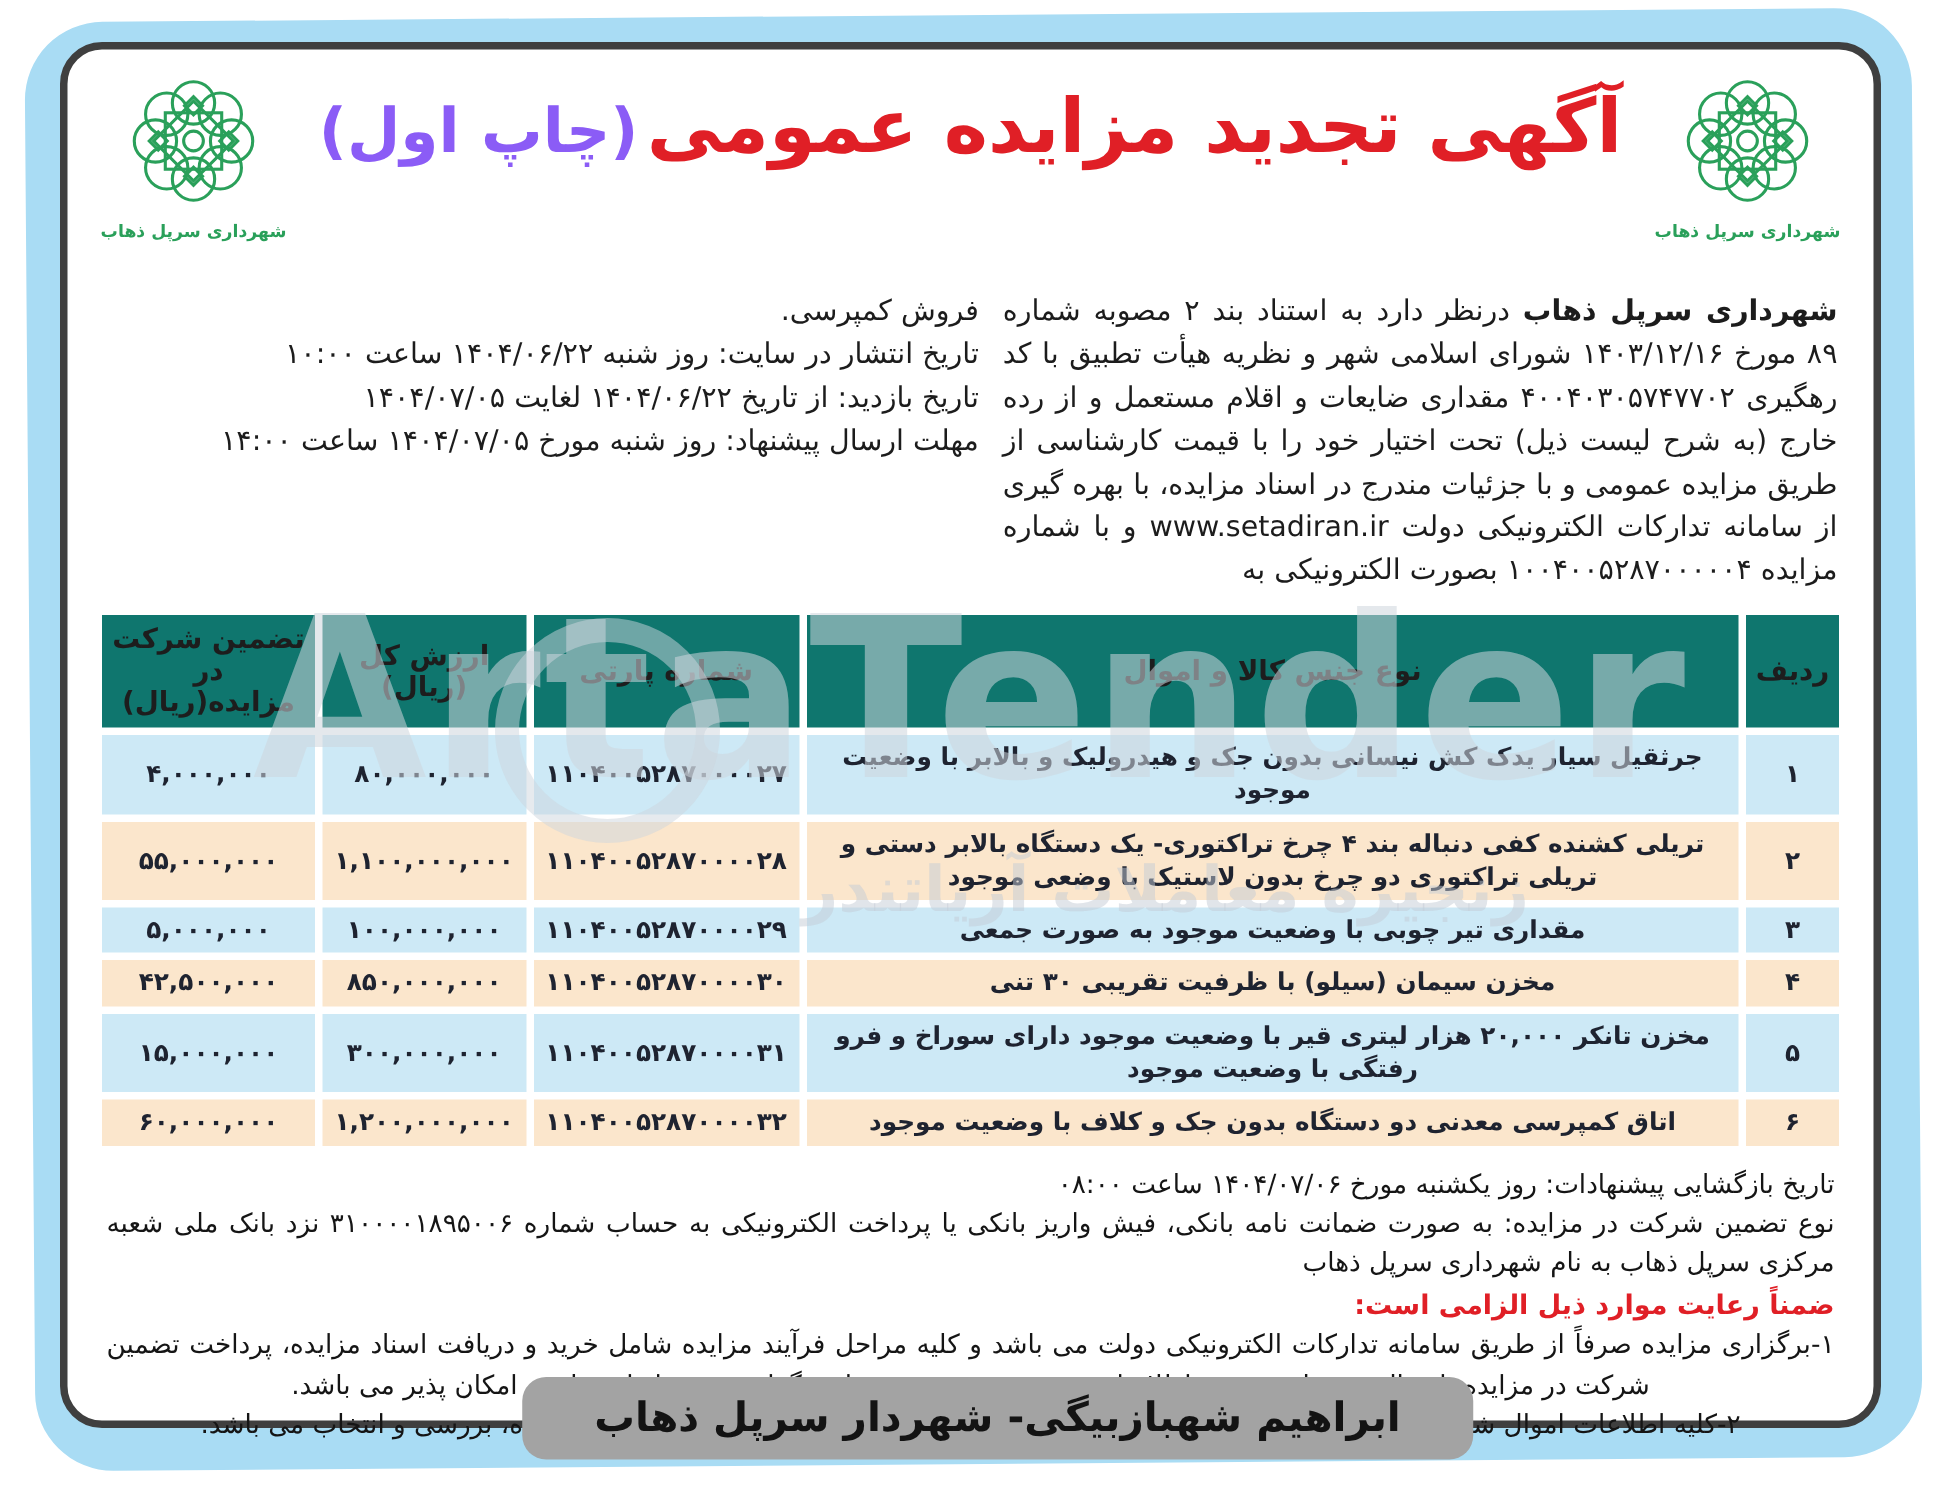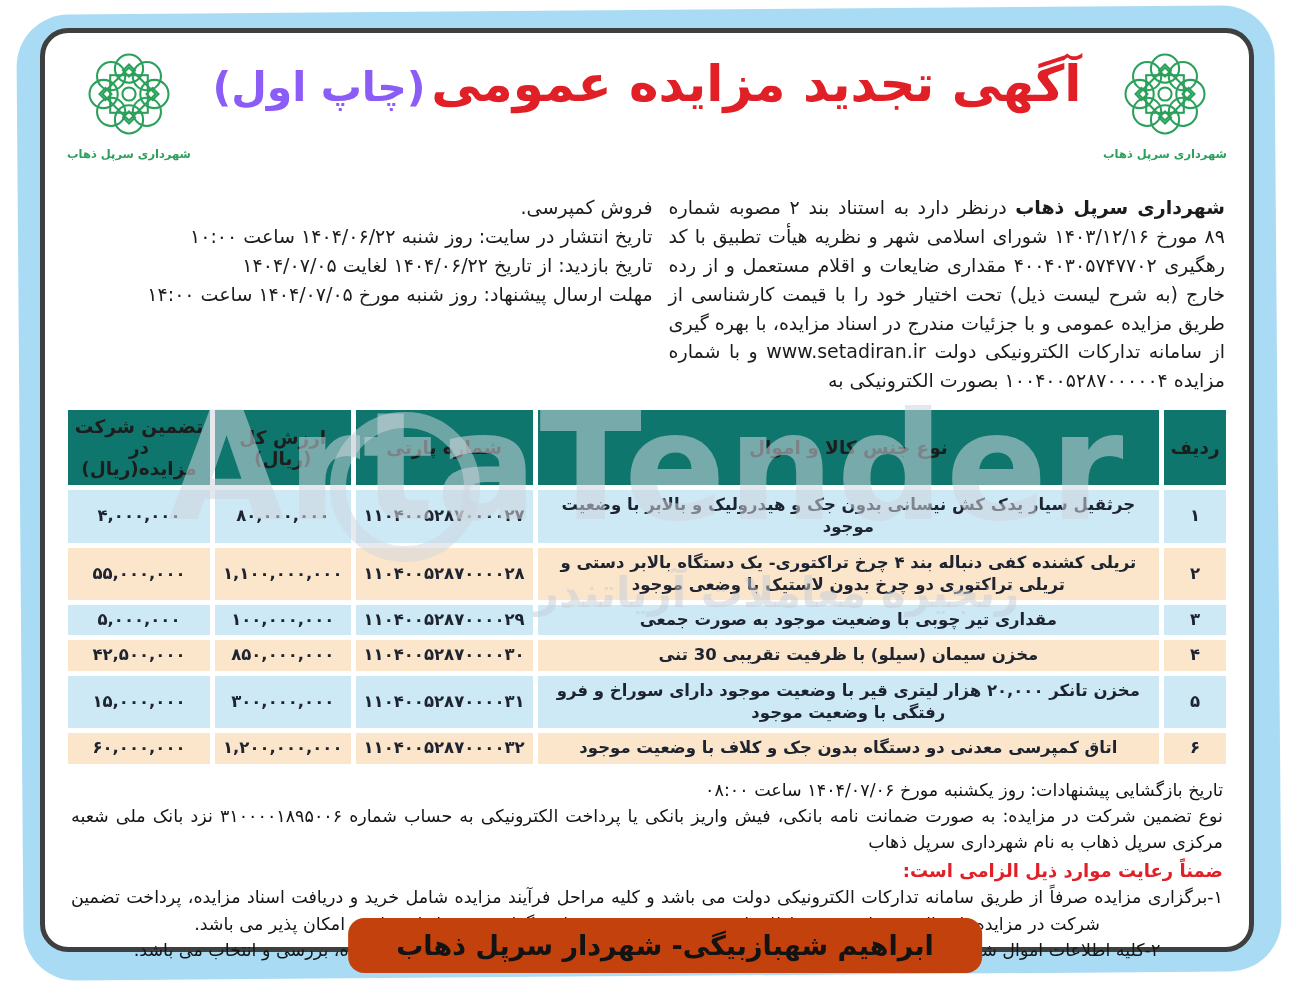--- a/index.html
+++ b/index.html
@@ -53,21 +53,21 @@
 
   
   .notes { margin-top:8px; padding:0 8px; color:#151515; font-size:17.5px; line-height:1.5; }
   .note-line { text-align:justify; text-align-last:right; }
   .req-title { color:#e01f26; font-weight:bold; margin-top:2px; text-align:right; font-size:18px; }
   .req { text-align:justify; text-align-last:center; }
 
   
   .badge {
     position:absolute; bottom:-26px; left:50%; transform:translateX(calc(-50% + 18px));
-    background:#c2410c; color:#131313; font-size:27px; font-weight:bold;
+    background:#a3a3a3; color:#131313; font-size:27px; font-weight:bold;
     padding:12px 48px; border-radius:16px; white-space:nowrap; z-index:40;
   }
 
   
   .watermark { position:absolute; left:40px; top:392px; width:1214px; z-index:30;
                pointer-events:none; text-align:center; direction:ltr; }
   .wm-latin { font-size:150px; font-weight:800; color:rgba(205,213,221,0.55);
               letter-spacing:2px; line-height:1; }
   .wm-circle { position:absolute; left:290px; top:20px; width:150px; height:150px;
                border:16px solid rgba(205,213,221,0.5); border-radius:50%; }
@@ -181,21 +181,21 @@
           </tr>
           <tr data-name="table-row" class="blue">
             <td data-name="cell-row-number">۳</td>
             <td data-name="cell-desc">مقداری تیر چوبی با وضعیت موجود به صورت جمعی</td>
             <td data-name="cell-lot">۱۱۰۴۰۰۵۲۸۷۰۰۰۰۲۹</td>
             <td data-name="cell-total">۱۰۰,۰۰۰,۰۰۰</td>
             <td data-name="cell-deposit">۵,۰۰۰,۰۰۰</td>
           </tr>
           <tr data-name="table-row" class="peach">
             <td data-name="cell-row-number">۴</td>
-            <td data-name="cell-desc">مخزن سیمان (سیلو) با ظرفیت تقریبی 30 تنی</td>
+            <td data-name="cell-desc">مخزن سیمان (سیلو) با ظرفیت تقریبی ۳۰ تنی</td>
             <td data-name="cell-lot">۱۱۰۴۰۰۵۲۸۷۰۰۰۰۳۰</td>
             <td data-name="cell-total">۸۵۰,۰۰۰,۰۰۰</td>
             <td data-name="cell-deposit">۴۲,۵۰۰,۰۰۰</td>
           </tr>
           <tr data-name="table-row" class="blue">
             <td data-name="cell-row-number">۵</td>
             <td data-name="cell-desc">مخزن تانکر ۲۰,۰۰۰ هزار لیتری قیر با وضعیت موجود دارای سوراخ و فرو رفتگی با وضعیت موجود</td>
             <td data-name="cell-lot">۱۱۰۴۰۰۵۲۸۷۰۰۰۰۳۱</td>
             <td data-name="cell-total">۳۰۰,۰۰۰,۰۰۰</td>
             <td data-name="cell-deposit">۱۵,۰۰۰,۰۰۰</td>

